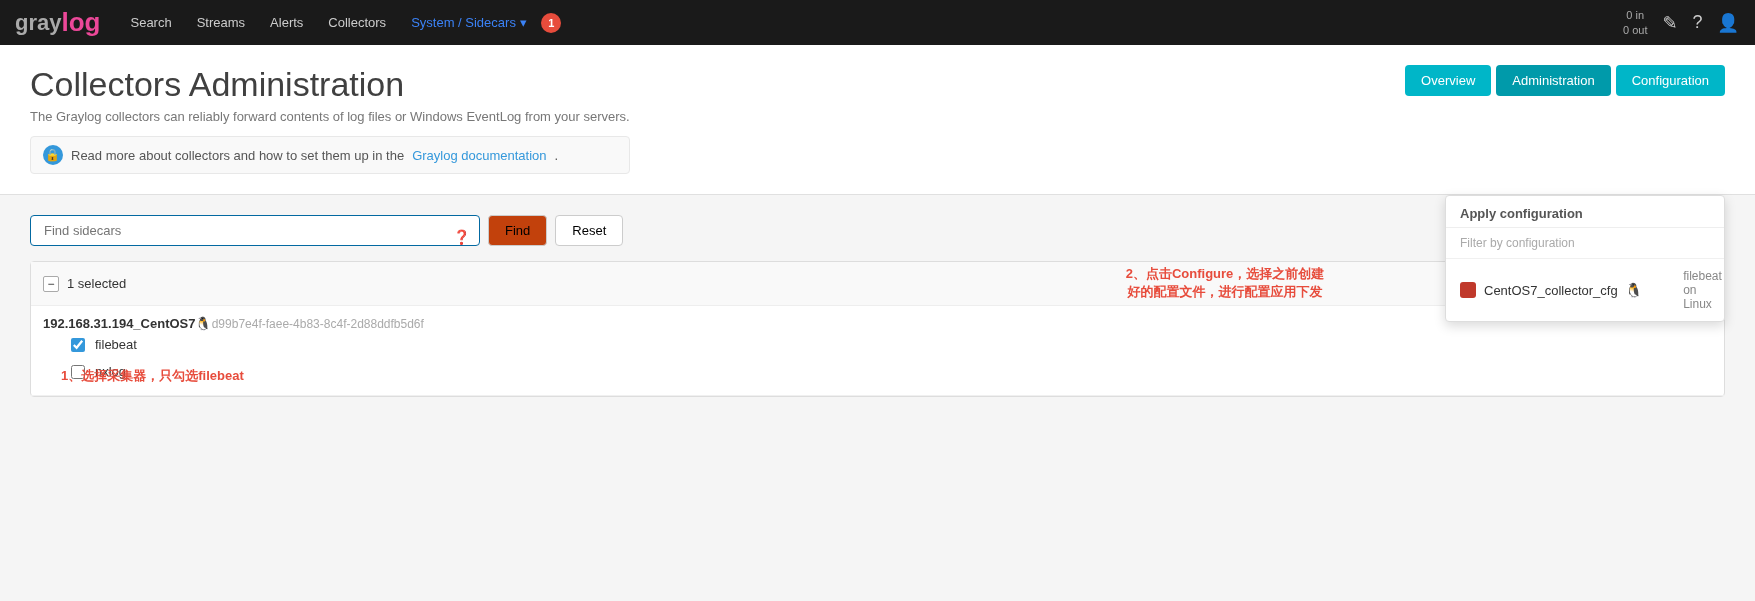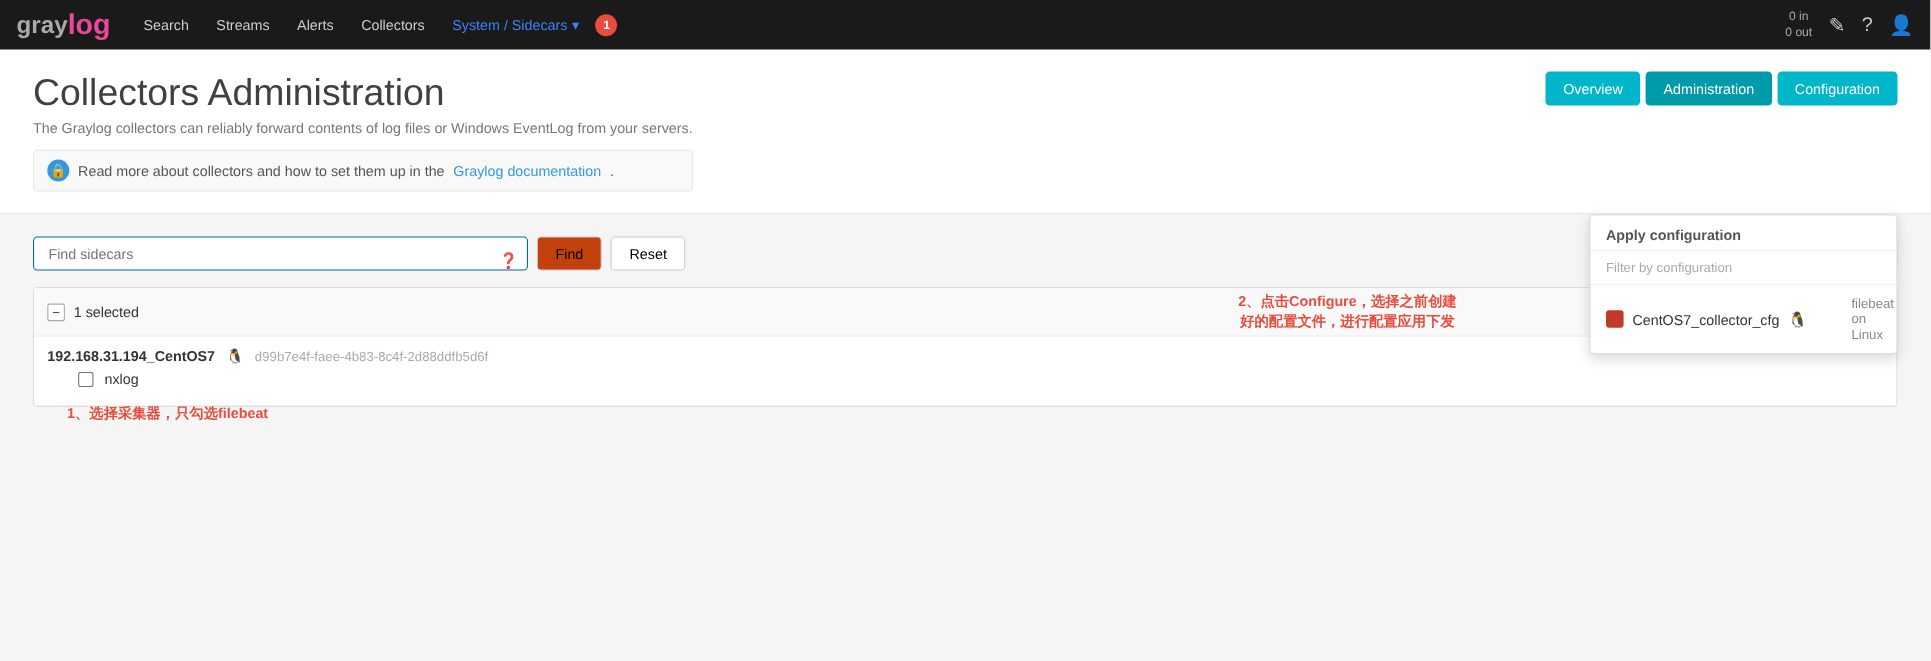--- a/index.html
+++ b/index.html
@@ -268,21 +268,21 @@
     }
 
     
     .sidecar-row {
       padding: 10px 12px;
       border-bottom: 1px solid #f0f0f0;
     }
     .sidecar-header {
       display: flex;
       align-items: center;
-      gap: 10px;
+      gap: 0;
       font-size: 13px;
       font-weight: bold;
       color: #333;
     }
     .sidecar-id {
       color: #aaa;
       font-size: 12px;
       font-weight: normal;
     }
     .collector-row {
@@ -444,20 +444,24 @@
       </div>
     </div>
 
     <div class="sidecar-row">
       <div class="sidecar-header">
         <span>192.168.31.194_CentOS7</span>
         <span>🐧</span>
         <span class="sidecar-id">d99b7e4f-faee-4b83-8c4f-2d88ddfb5d6f</span>
       </div>
 
+      <div class="collector-row">
+        <input type="checkbox" class="collector-checkbox" checked="" style="">
+        <span class="collector-name">filebeat</span>
+      </div>
 
       <div class="collector-row">
         <input type="checkbox" class="collector-checkbox" style="">
         <span class="collector-name">nxlog</span>
       </div>
     </div>
 
     <div style="position:absolute; top:105px; left:30px; color:#e74c3c; font-size:13px; font-weight:bold; pointer-events:none;">1、选择采集器，只勾选filebeat</div>
   </div>
 

